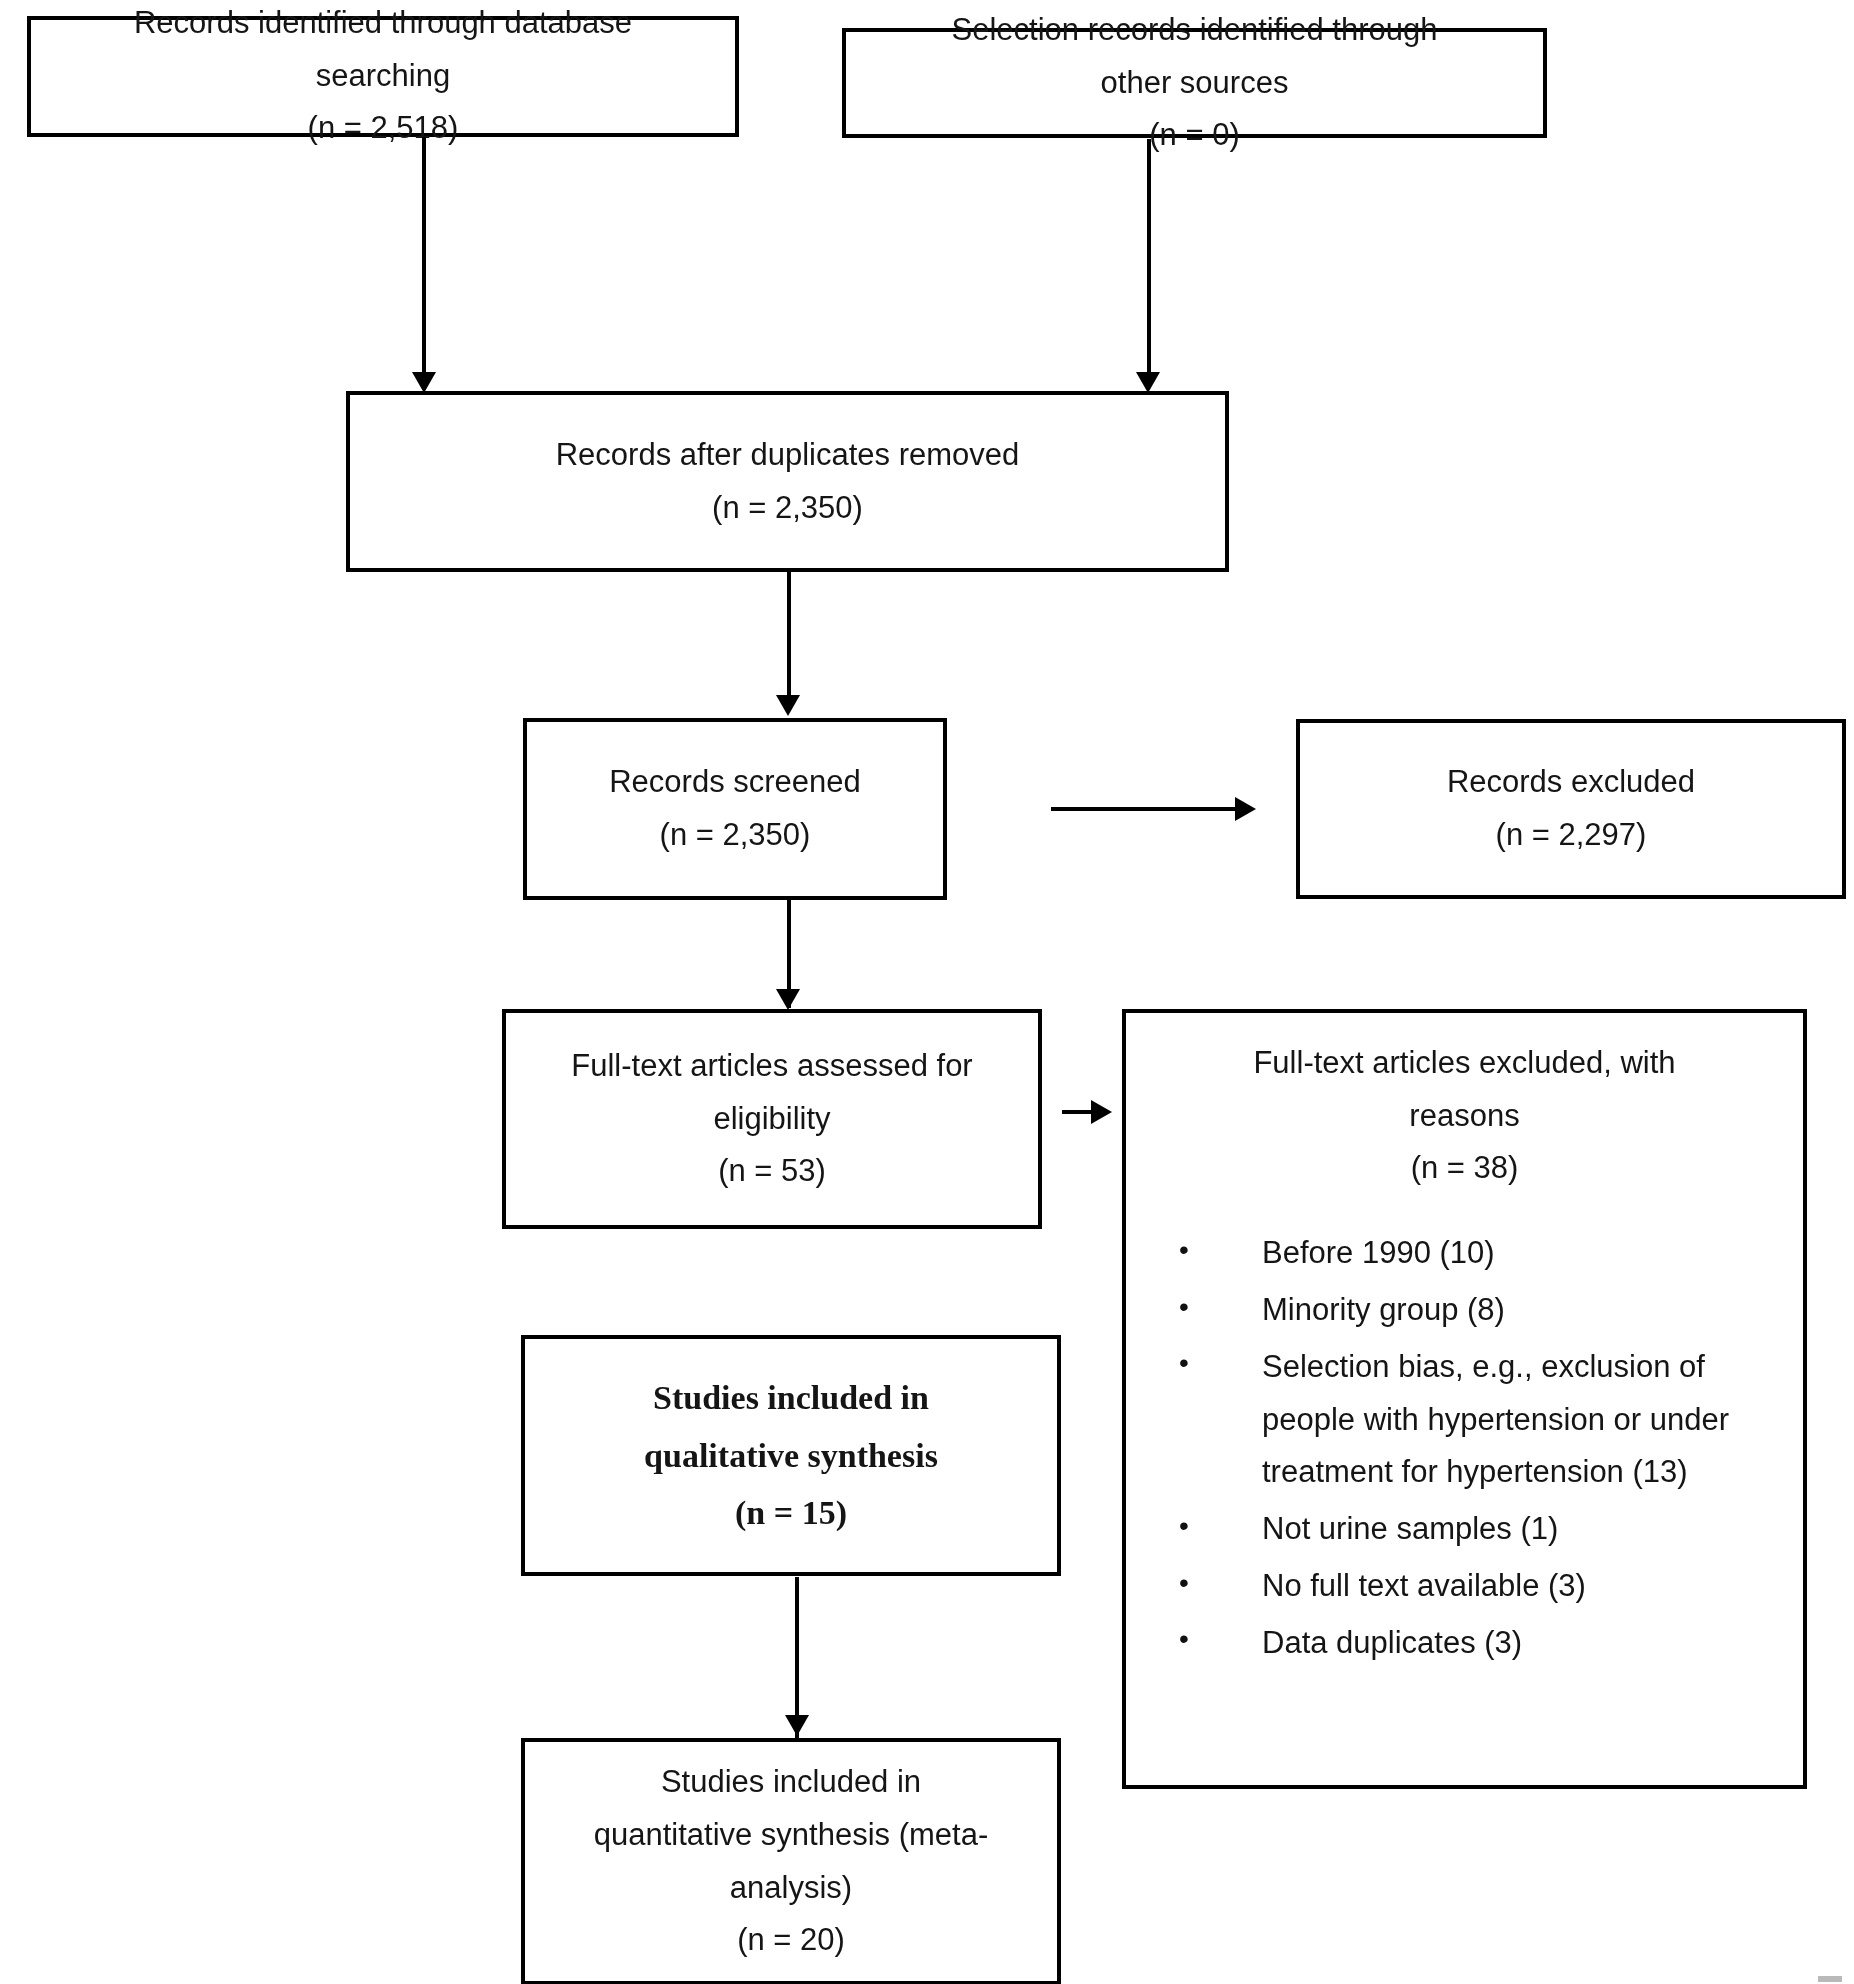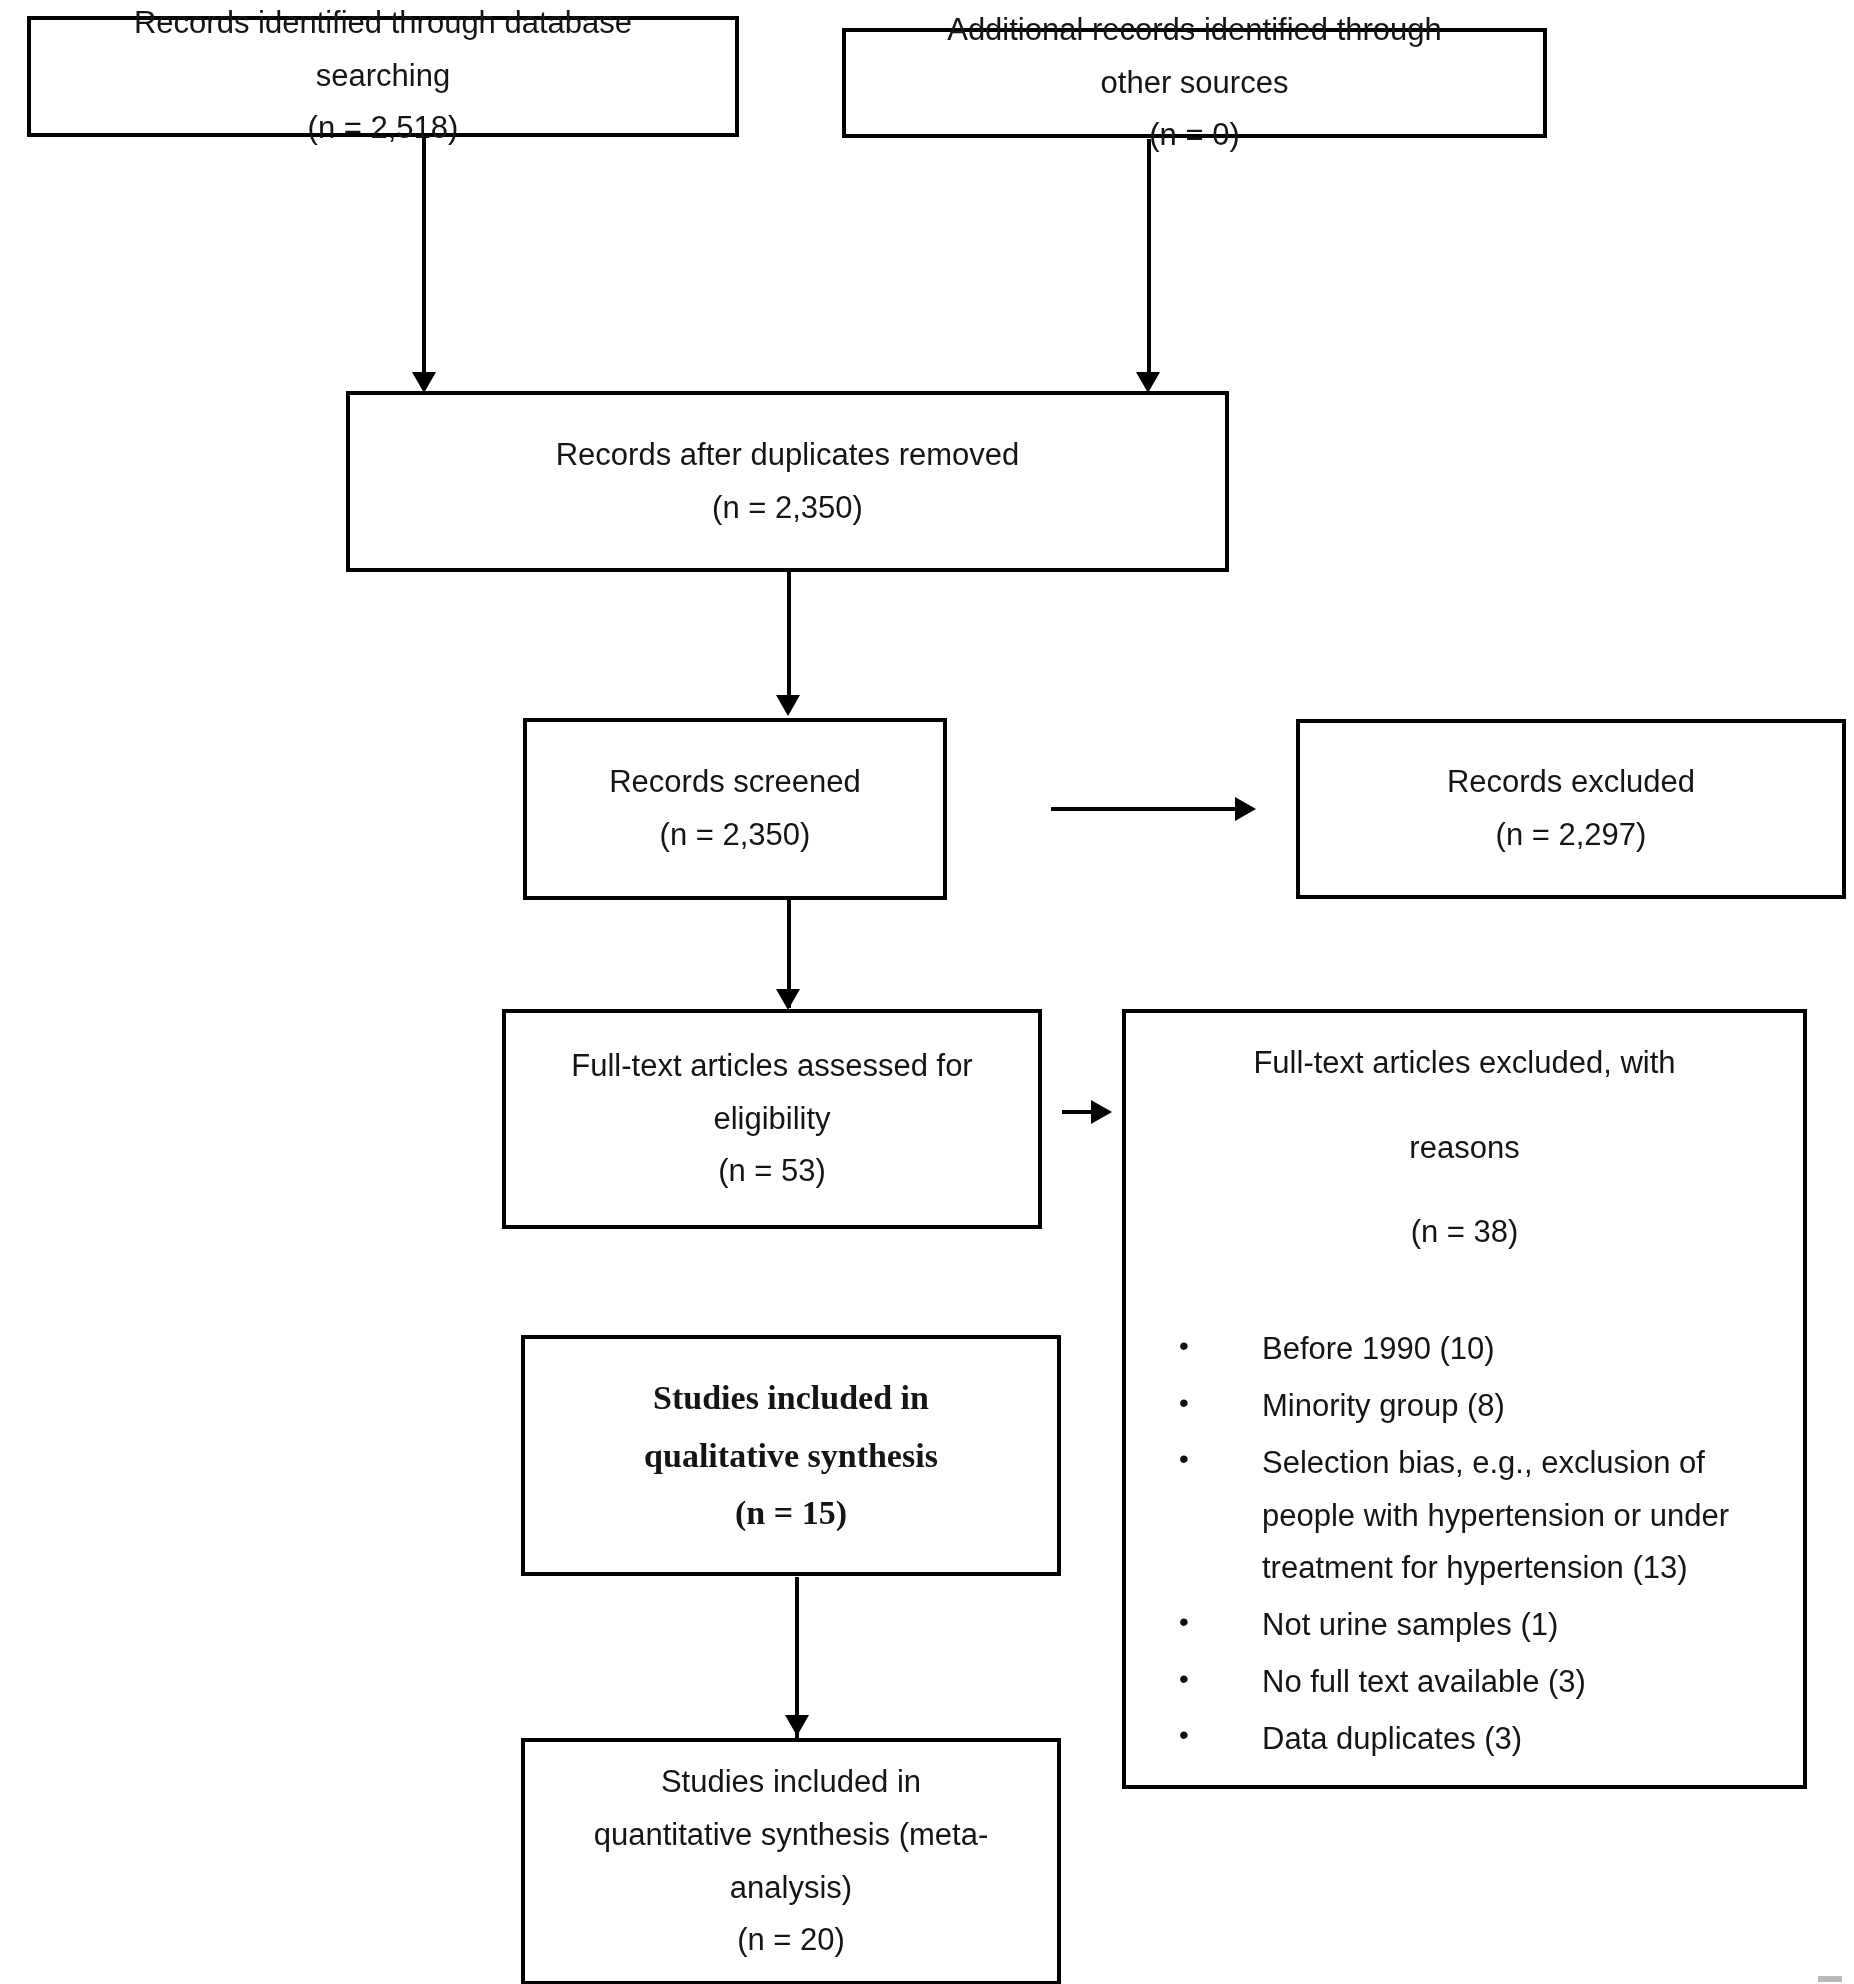--- a/index.html
+++ b/index.html
@@ -110,21 +110,21 @@
 
 <div id="canvas">
 
   <div class="box" style="left:27px; top:15.5px; width:712px; height:121px;">
     <span class="ln">Records identified through database</span>
     <span class="ln">searching</span>
     <span class="ln">(n = 2,518)</span>
   </div>
 
   <div class="box" style="left:842px; top:28px; width:705px; height:110px;">
-    <span class="ln">Additional records identified through</span>
+    <span class="ln">Selection records identified through</span>
     <span class="ln">other sources</span>
     <span class="ln">(n = 0)</span>
   </div>
 
   <div class="vline" style="left:422px; top:137px; height:243px;"></div>
   <div class="arrow-down" style="left:412px; top:372px;"></div>
 
   <div class="vline" style="left:1147px; top:139px; height:241px;"></div>
   <div class="arrow-down" style="left:1136px; top:372px;"></div>
 
@@ -154,21 +154,21 @@
 
   <div class="box" style="left:502px; top:1009px; width:540px; height:220px;">
     <span class="ln">Full-text articles assessed for</span>
     <span class="ln">eligibility</span>
     <span class="ln">(n = 53)</span>
   </div>
 
   <div class="hline" style="left:1062px; top:1110px; width:37px;"></div>
   <div class="arrow-right" style="left:1091px; top:1100px;"></div>
 
-  <div class="box reasons" style="left:1122px; top:1009px; width:685px; height:780px;gap:32px;">
+  <div class="box reasons" style="left:1122px; top:1009px; width:685px; height:780px;">
     <span class="ln head">Full-text articles excluded, with</span>
     <span class="ln head">reasons</span>
     <span class="ln head">(n = 38)</span>
     <ul>
       <li>Before 1990 (10)</li>
       <li>Minority group (8)</li>
       <li>Selection bias, e.g., exclusion of people with hypertension or under treatment for hypertension (13)</li>
       <li>Not urine samples (1)</li>
       <li>No full text available (3)</li>
       <li>Data duplicates (3)</li>

